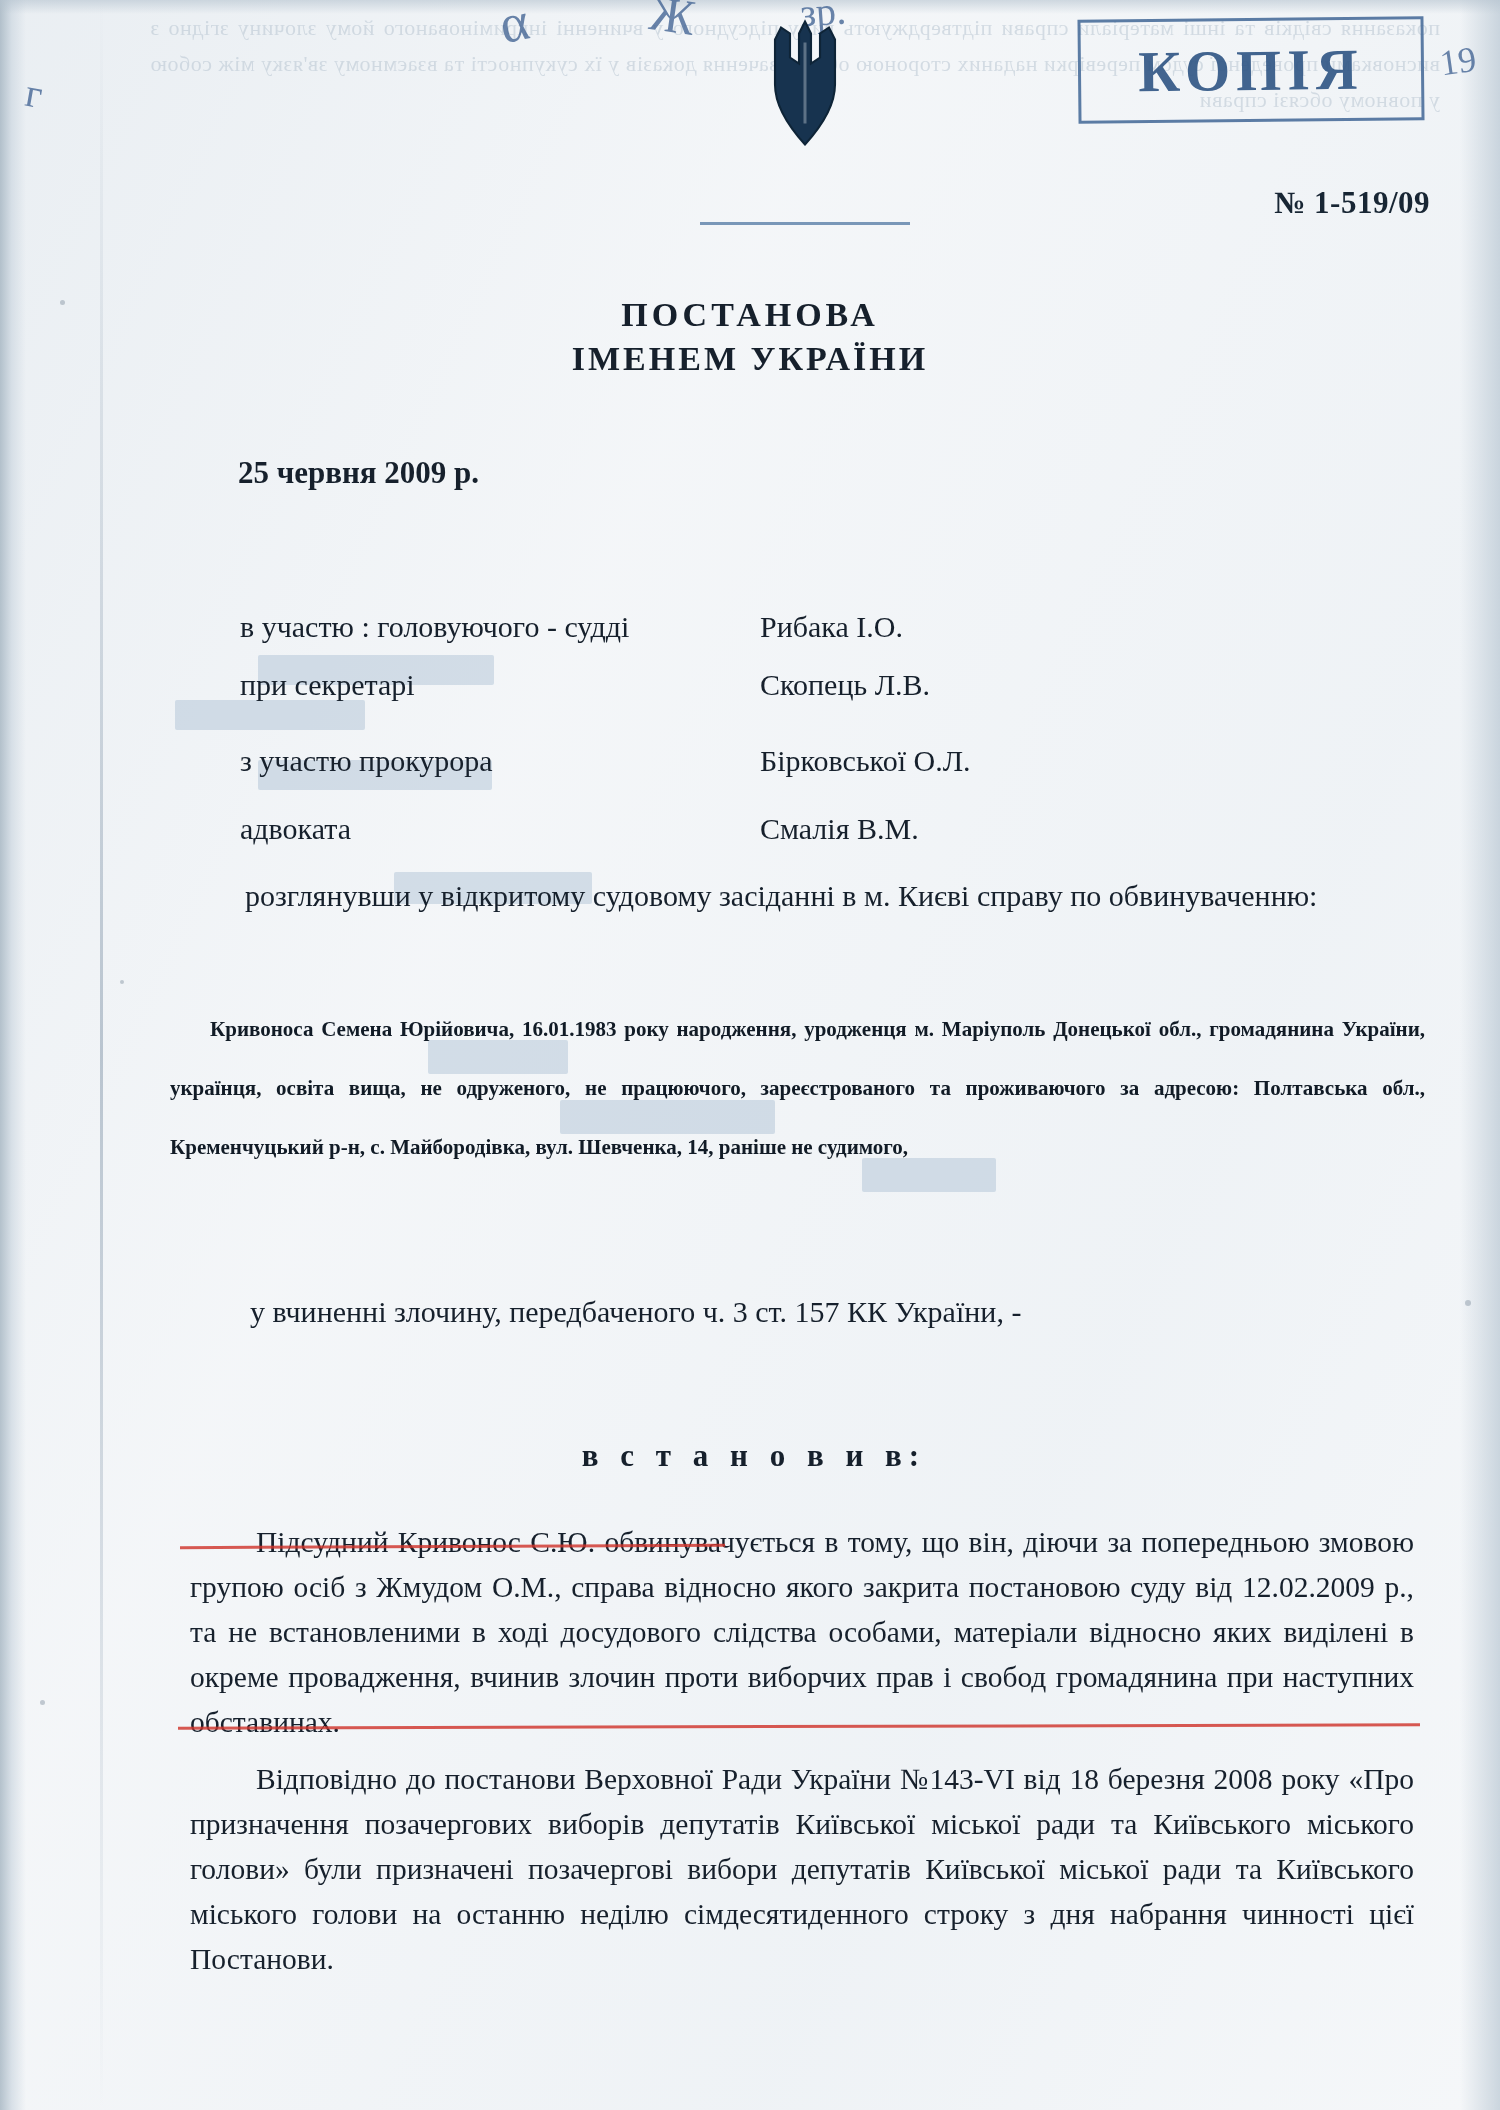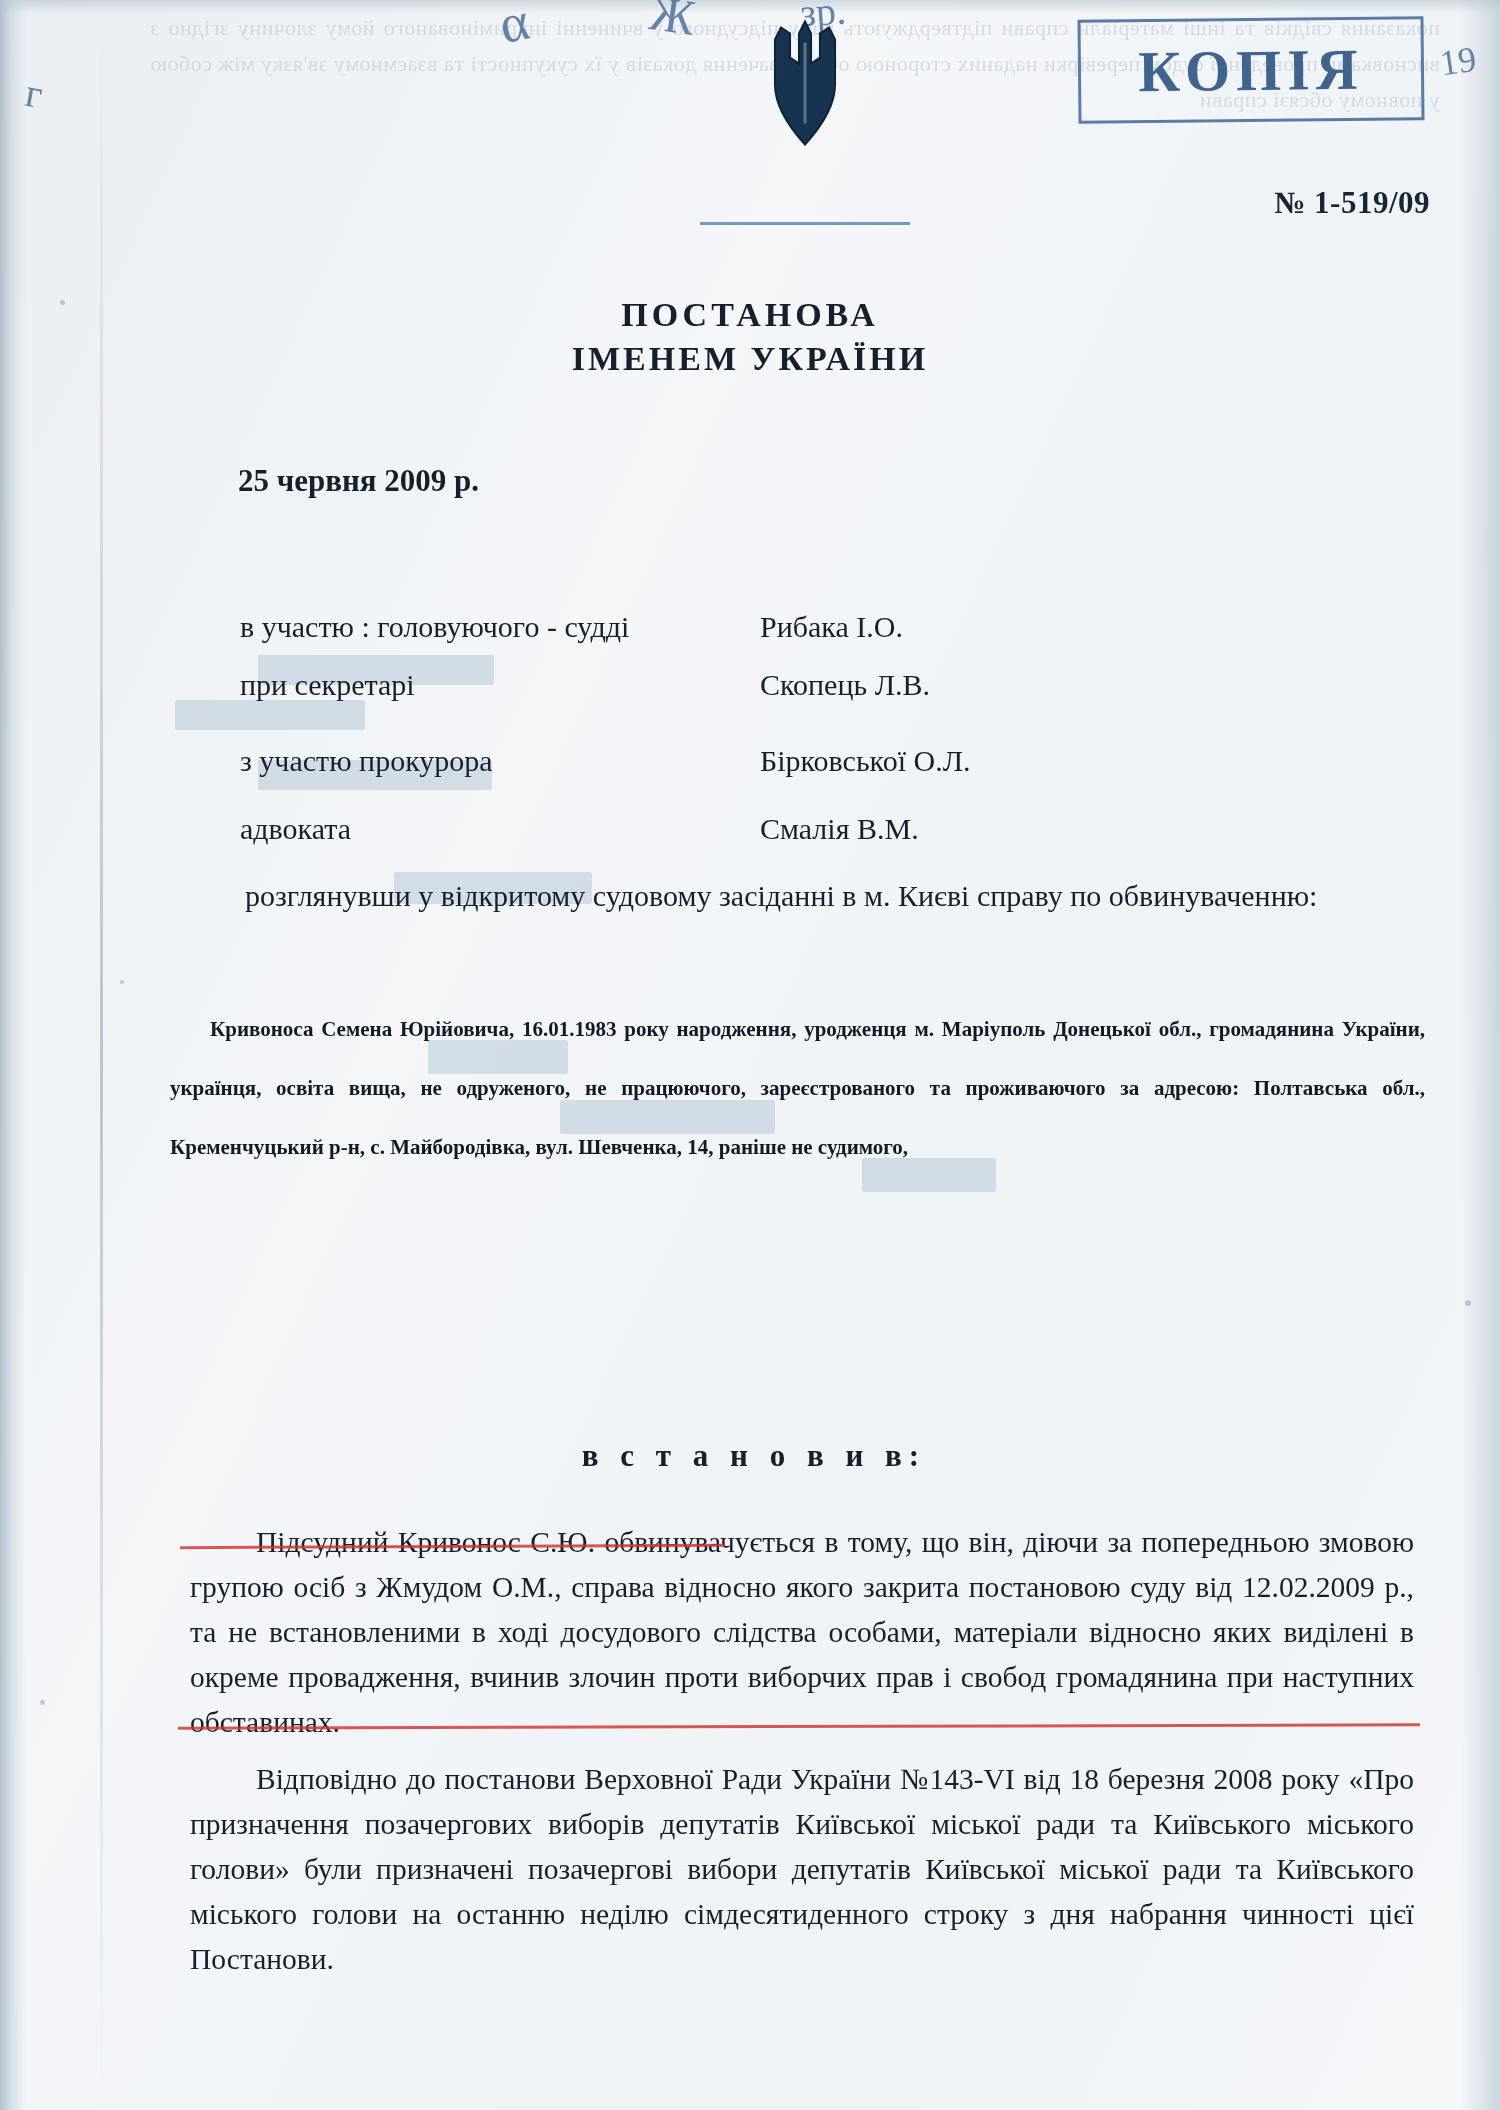--- a/index.html
+++ b/index.html
@@ -142,21 +142,20 @@
     top: 222px;
     width: 210px;
     height: 3px;
     background: #5a7fa8;
     opacity: 0.8;
   }
 
   .row {
     position: absolute;
     color: #16202c;
-    margin-top: 8px;
   }
   .date-line {
     left: 238px;
     top: 455px;
     font-size: 31px;
     font-weight: bold;
   }
   .court-line {
     left: 730px;
     top: 455px;
@@ -340,20 +339,21 @@
   </div>
 
   <div class="para p-review">
     <span class="indent"></span><span>розглянувши у відкритому судовому засіданні в м. Києві  справу по обвинуваченню:</span>
   </div>
 
   <div class="accused">
     <span class="indent"></span><span>Кривоноса Семена Юрійовича, 16.01.1983 року народження, уродженця м. Маріуполь Донецької обл., громадянина України, українця, освіта вища, не одруженого, не працюючого, зареєстрованого та проживаючого за адресою: Полтавська обл., Кременчуцький р-н, с. Майбородівка, вул. Шевченка, 14, раніше не судимого,</span>
   </div>
 
+  <div class="charge">у вчиненні злочину, передбаченого ч. 3 ст. 157 КК України, -</div>
 
   <div class="established">в с т а н о в и в:</div>
 
   <div class="body">
     <p><span class="indent"></span><span>Підсудний Кривонос С.Ю. обвинувачується в тому, що він, діючи за попередньою змовою групою осіб з Жмудом О.М., справа відносно якого закрита постановою суду від 12.02.2009 р., та не встановленими в ході досудового слідства особами, матеріали відносно яких виділені в окреме провадження, вчинив злочин проти виборчих прав і свобод громадянина при наступних обставинах.</span></p>
     <p><span class="indent"></span><span>Відповідно до постанови Верховної Ради України №143-VI від 18 березня 2008 року «Про призначення позачергових виборів депутатів Київської міської ради та Київського міського голови» були призначені позачергові вибори депутатів Київської міської ради та Київського міського голови на останню неділю сімдесятиденного строку з дня набрання чинності цієї Постанови.</span></p>
   </div>
 
   <div class="hl-red r1"></div>
   <div class="hl-red r2"></div>

